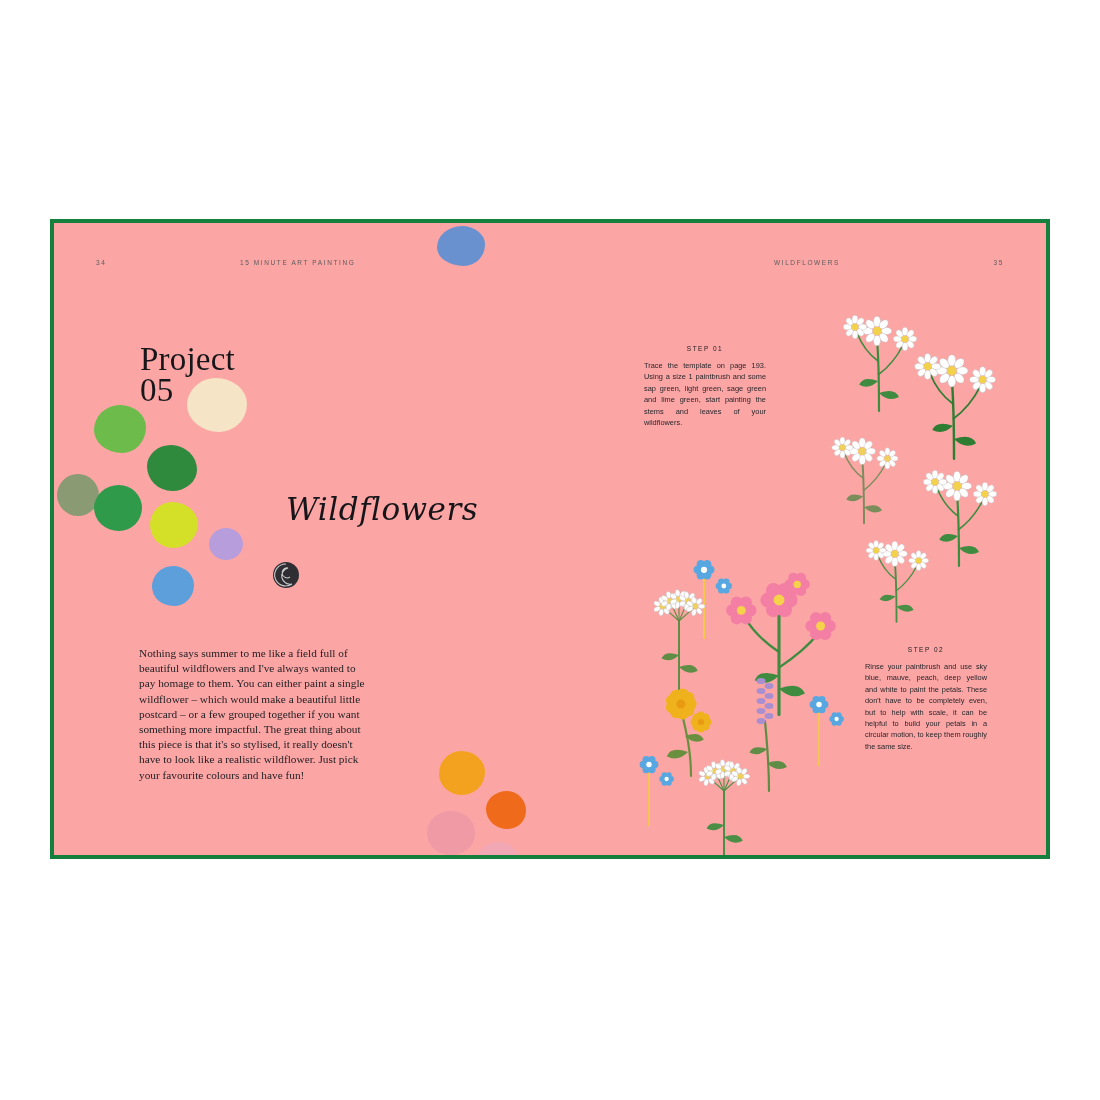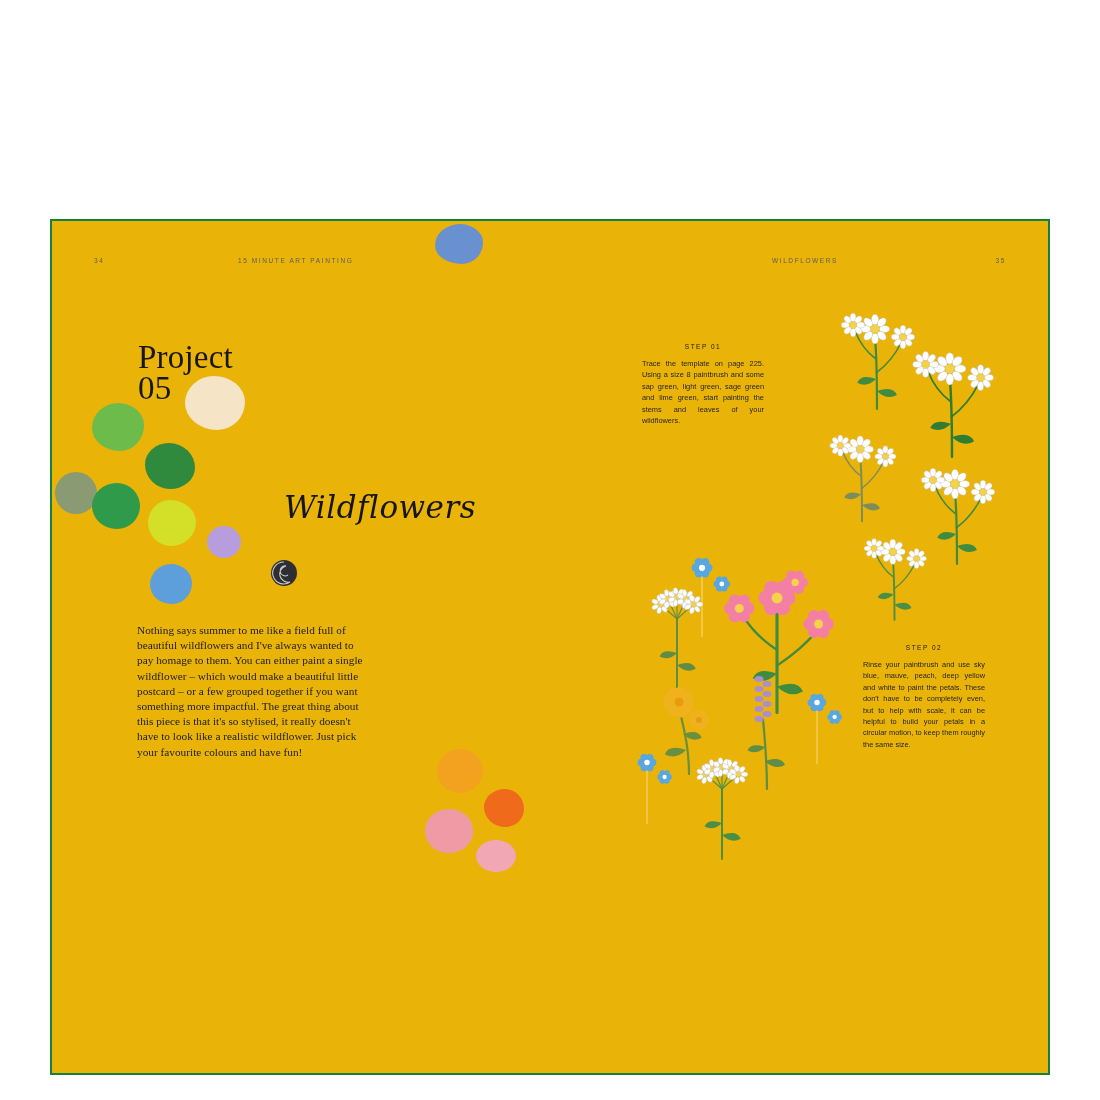--- a/index.html
+++ b/index.html
@@ -12,23 +12,23 @@
   }
   body {
     font-family: "Liberation Serif", serif;
   }
 
   .page-spread {
     position: absolute;
     left: 50px;
     top: 219px;
     width: 1000px;
-    height: 856px;
-    background: #eab308;
-    border: 2px solid #15803d;
+    height: 640px;
+    background: #fca5a5;
+    border: 4px solid #15803d;
     box-sizing: border-box;
     overflow: hidden;
   }
 
   
   .folio {
     position: absolute;
     font-family: "Liberation Sans", sans-serif;
     font-size: 6.5px;
     letter-spacing: 1.6px;
@@ -62,21 +62,21 @@
     font-size: 31px;
     color: #16161a;
     letter-spacing: 0.5px;
     z-index: 5;
     white-space: nowrap;
   }
 
   .body-copy {
     position: absolute;
     left: 85px;
-    top: 402px;
+    top: 423px;
     width: 235px;
     font-family: "Liberation Serif", serif;
     font-size: 11.3px;
     line-height: 15.2px;
     color: #1d1d20;
   }
 
   
   .blob { position: absolute; }
 
@@ -140,21 +140,21 @@
     <span>Project</span>
     <span class="num">05</span>
   </div>
 
   <div class="wildflowers-script">Wildflowers</div>
 
   <div class="body-copy">Nothing says summer to me like a field full of beautiful wildflowers and I've always wanted to pay homage to them. You can either paint a single wildflower – which would make a beautiful little postcard – or a few grouped together if you want something more impactful. The great thing about this piece is that it's so stylised, it really doesn't have to look like a realistic wildflower. Just pick your favourite colours and have fun!</div>
 
   <div class="step-block" id="step01">
     <div class="step-label">STEP 01</div>
-    <div class="step-text">Trace the template on page 225. Using a size 8 paintbrush and some sap green, light green, sage green and lime green, start painting the stems and leaves of your wildflowers.</div>
+    <div class="step-text">Trace the template on page 193. Using a size 1 paintbrush and some sap green, light green, sage green and lime green, start painting the stems and leaves of your wildflowers.</div>
   </div>
 
   <div class="step-block" id="step02">
     <div class="step-label">STEP 02</div>
     <div class="step-text">Rinse your paintbrush and use sky blue, mauve, peach, deep yellow and white to paint the petals. These don't have to be completely even, but to help with scale, it can be helpful to build your petals in a circular motion, to keep them roughly the same size.</div>
   </div>
 
   <div id="illustration-layer">
       <div class="illo" style="left: 775px; top: 60px;"><svg width="100" height="130" viewBox="0 0 100 130">
           <g>

